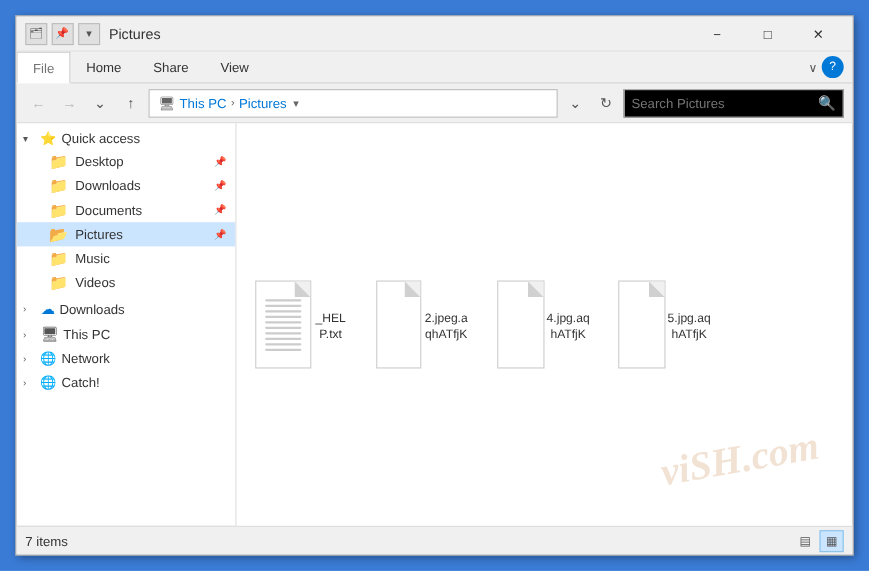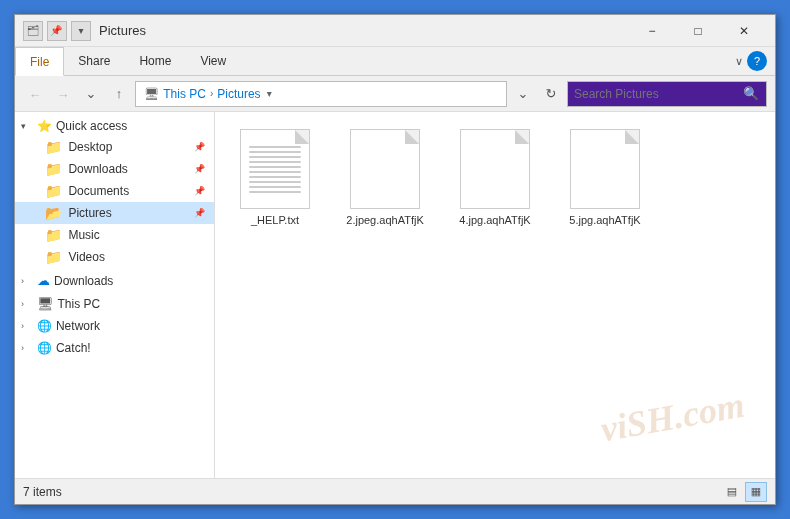--- a/index.html
+++ b/index.html
@@ -87,21 +87,21 @@
       font-size: 12px;
       cursor: pointer;
       color: #333;
       border-right: 1px solid transparent;
     }
     .ribbon-tab.active {
       background: white;
       border: 1px solid #ccc;
       border-bottom: 1px solid white;
       margin-bottom: -1px;
-      color: #a16207;
+      color: #737373;
     }
 
     
     .address-bar {
       height: 36px;
       background: #f0f0f0;
       display: flex;
       align-items: center;
       padding: 0 8px;
       gap: 4px;
@@ -130,21 +130,21 @@
       padding: 0 8px;
       font-size: 12px;
       color: #333;
       gap: 4px;
     }
     .breadcrumb-arrow { color: #666; font-size: 10px; }
     .breadcrumb-part { color: #0078d7; cursor: pointer; }
     .search-bar {
       width: 200px;
       height: 26px;
-      background: #4c1d95;
+      background: #000000;
       border: 1px solid #bbb;
       display: flex;
       align-items: center;
       padding: 0 6px;
       gap: 4px;
     }
     .search-input {
       flex: 1;
       border: none;
       outline: none;
@@ -210,21 +210,20 @@
     }
     .files-grid {
       display: flex;
       flex-wrap: wrap;
       gap: 10px;
       flex: 1;
     }
     .file-item {
       width: 100px;
       display: flex;
-      flex-direction: column;
       align-items: center;
       cursor: pointer;
       padding: 6px;
       border: 1px solid transparent;
     }
     .file-thumb {
       width: 70px;
       height: 80px;
       background: white;
       border: 1px solid #ccc;
@@ -323,22 +322,22 @@
     <div class="title-bar-controls">
       <button class="title-btn">−</button>
       <button class="title-btn">□</button>
       <button class="title-btn close">✕</button>
     </div>
   </div>
 
   <div class="ribbon">
     <div class="ribbon-tabs">
       <div class="ribbon-tab active">File</div>
+      <div class="ribbon-tab">Home</div>
       <div class="ribbon-tab">Share</div>
-      <div class="ribbon-tab">Home</div>
       <div class="ribbon-tab">View</div>
       <div style="flex:1;display:flex;align-items:center;justify-content:flex-end;padding-right:8px;gap:4px;">
         <span style="cursor:pointer;color:#555;font-size:11px;">∨</span>
         <span style="width:20px;height:20px;border-radius:50%;background:#0078d7;color:white;display:flex;align-items:center;justify-content:center;font-size:11px;cursor:pointer;">?</span>
       </div>
     </div>
   </div>
 
   <div class="address-bar">
     <button class="nav-btn disabled">←</button>

